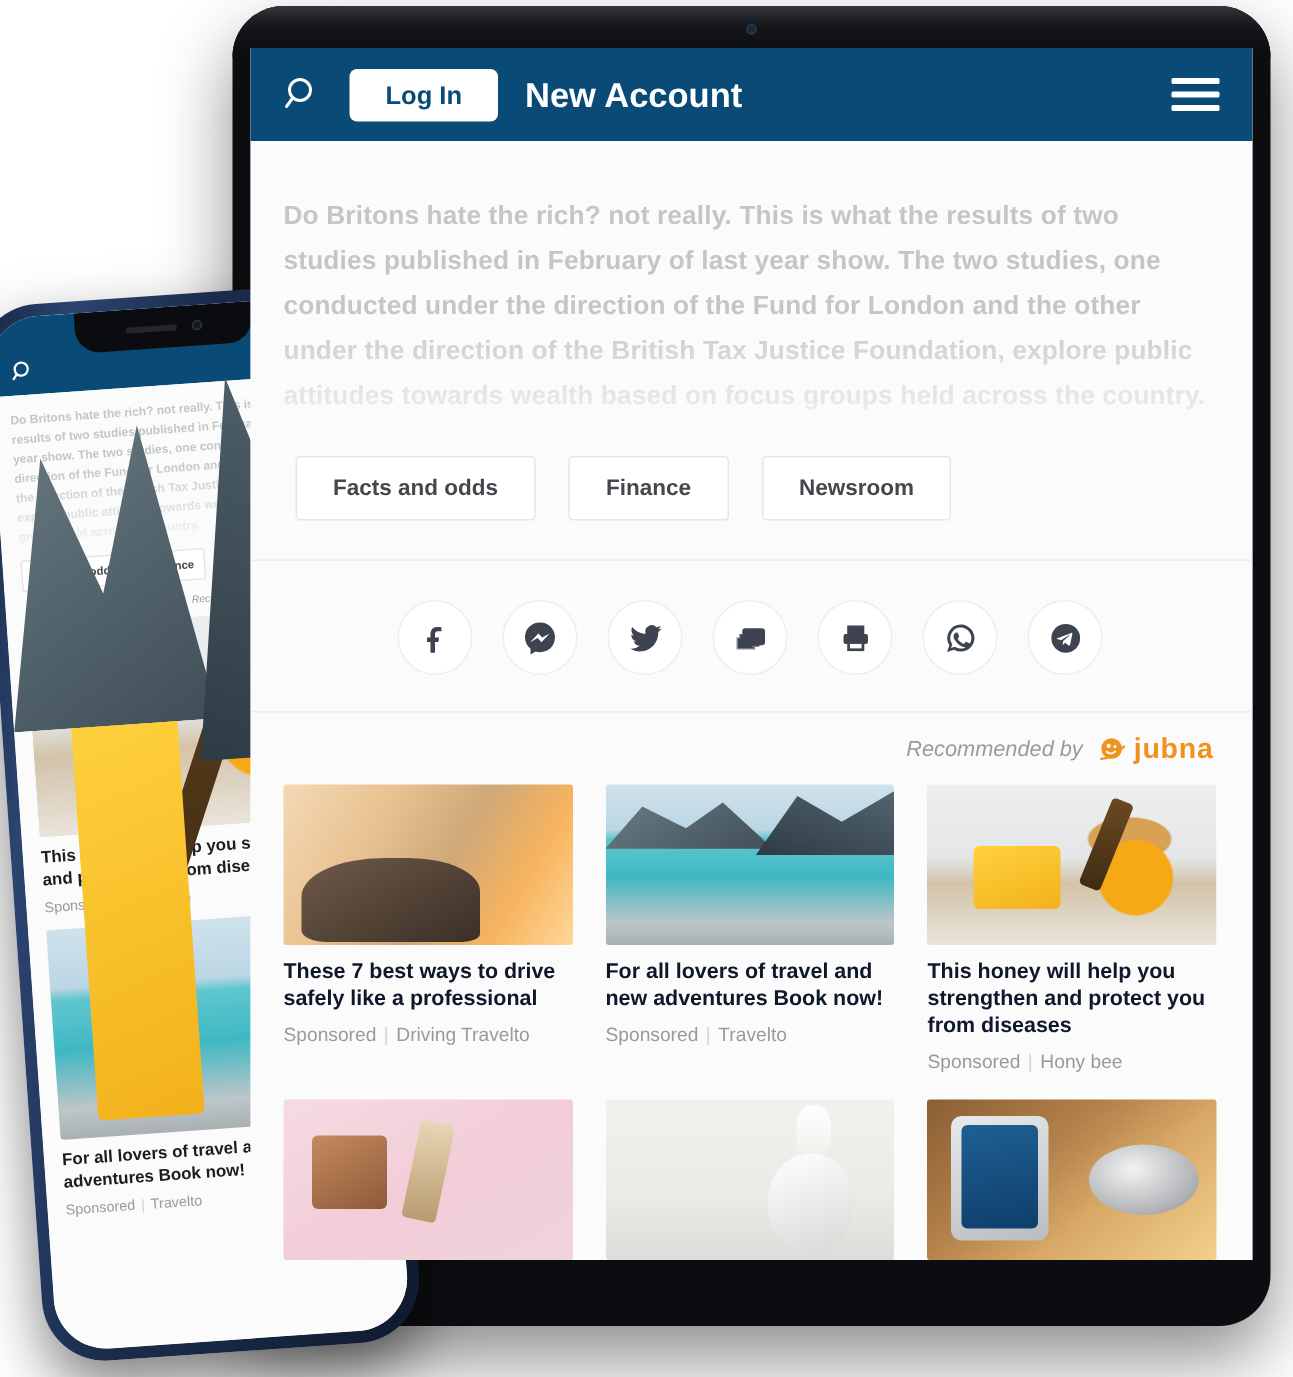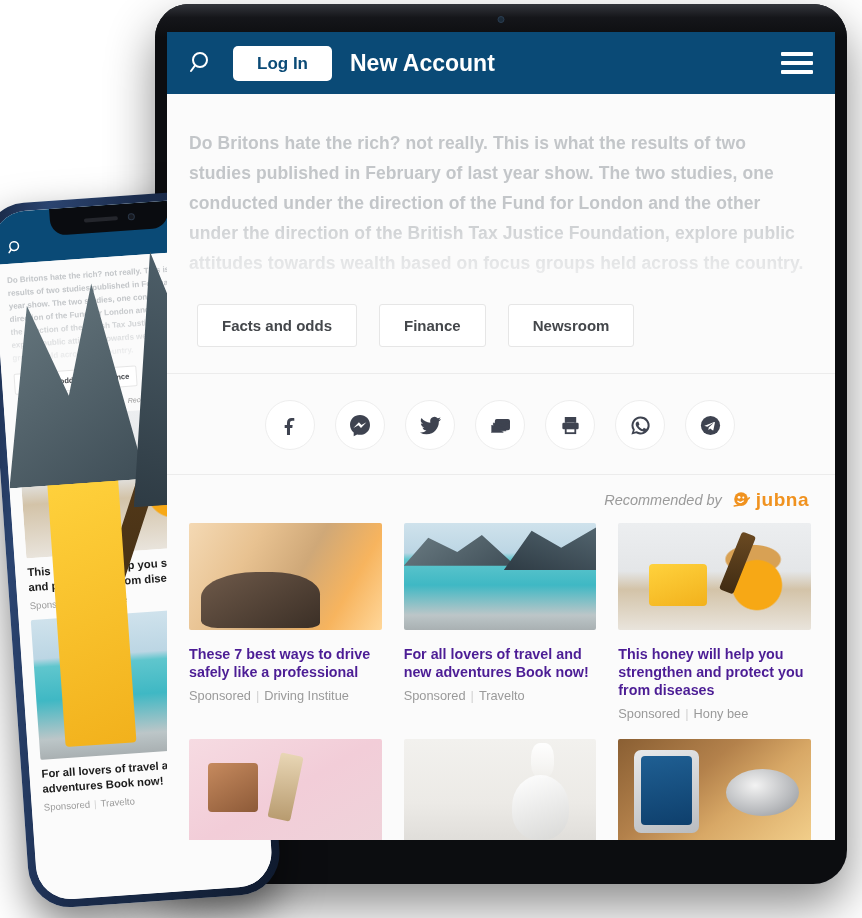--- a/index.html
+++ b/index.html
@@ -82,21 +82,21 @@
   .t-divider2 { height:1px; background:#ececec; margin:0 -24px 0 -22px; }
 
   .recby { display:flex; align-items:center; justify-content:flex-end; gap:9px; padding:14px 2px 12px 0; }
   .recby-text { color:#9a9a9a; font-size:14.5px; font-style:italic; }
   .jubna { display:flex; align-items:center; gap:3px; }
   .jubna-word { color:#f0921f; font-size:19px; letter-spacing:.5px; font-weight:600; }
 
   .t-grid { display:grid; grid-template-columns:repeat(3,1fr); gap:18px 22px; padding-bottom:12px; }
   .card { cursor:pointer; }
   .card-img { width:100%; height:107px; border-radius:2px; overflow:hidden; position:relative; }
-  .card-title { font-size:14.3px; line-height:18px; font-weight:bold; color:#4c1d95; margin-top:15px; }
+  .card-title { font-size:14.3px; line-height:18px; font-weight:bold; color:#0f172a; margin-top:9px; }
   .card-meta { font-size:12.8px; color:#9a9a9a; margin-top:7px; }
   .card-meta .sep { color:#d2d2d2; margin:0 5px; }
 
   
   #phone {
     position:absolute; left:6px; top:196px;
     width:252px; height:706px;
     transform: rotate(-4deg);
     transform-origin: 50% 50%;
   }
@@ -276,21 +276,21 @@
             </svg>
             <span class="jubna-word">jubna</span>
           </span>
         </div>
 
         <div class="t-grid">
           <div class="card">
             <div class="card-img img-drive"></div>
             <div class="card-title">These 7 best ways to drive safely like a professional</div>
             <div class="card-meta">
-              <span>Sponsored</span><span class="sep">|</span><span>Driving Institue</span>
+              <span>Sponsored</span><span class="sep">|</span><span>Driving Travelto</span>
             </div>
           </div>
           <div class="card">
             <div class="card-img img-lake"></div>
             <div class="card-title">For all lovers of travel and new adventures Book now!</div>
             <div class="card-meta">
               <span>Sponsored</span><span class="sep">|</span><span>Travelto</span>
             </div>
           </div>
           <div class="card">

